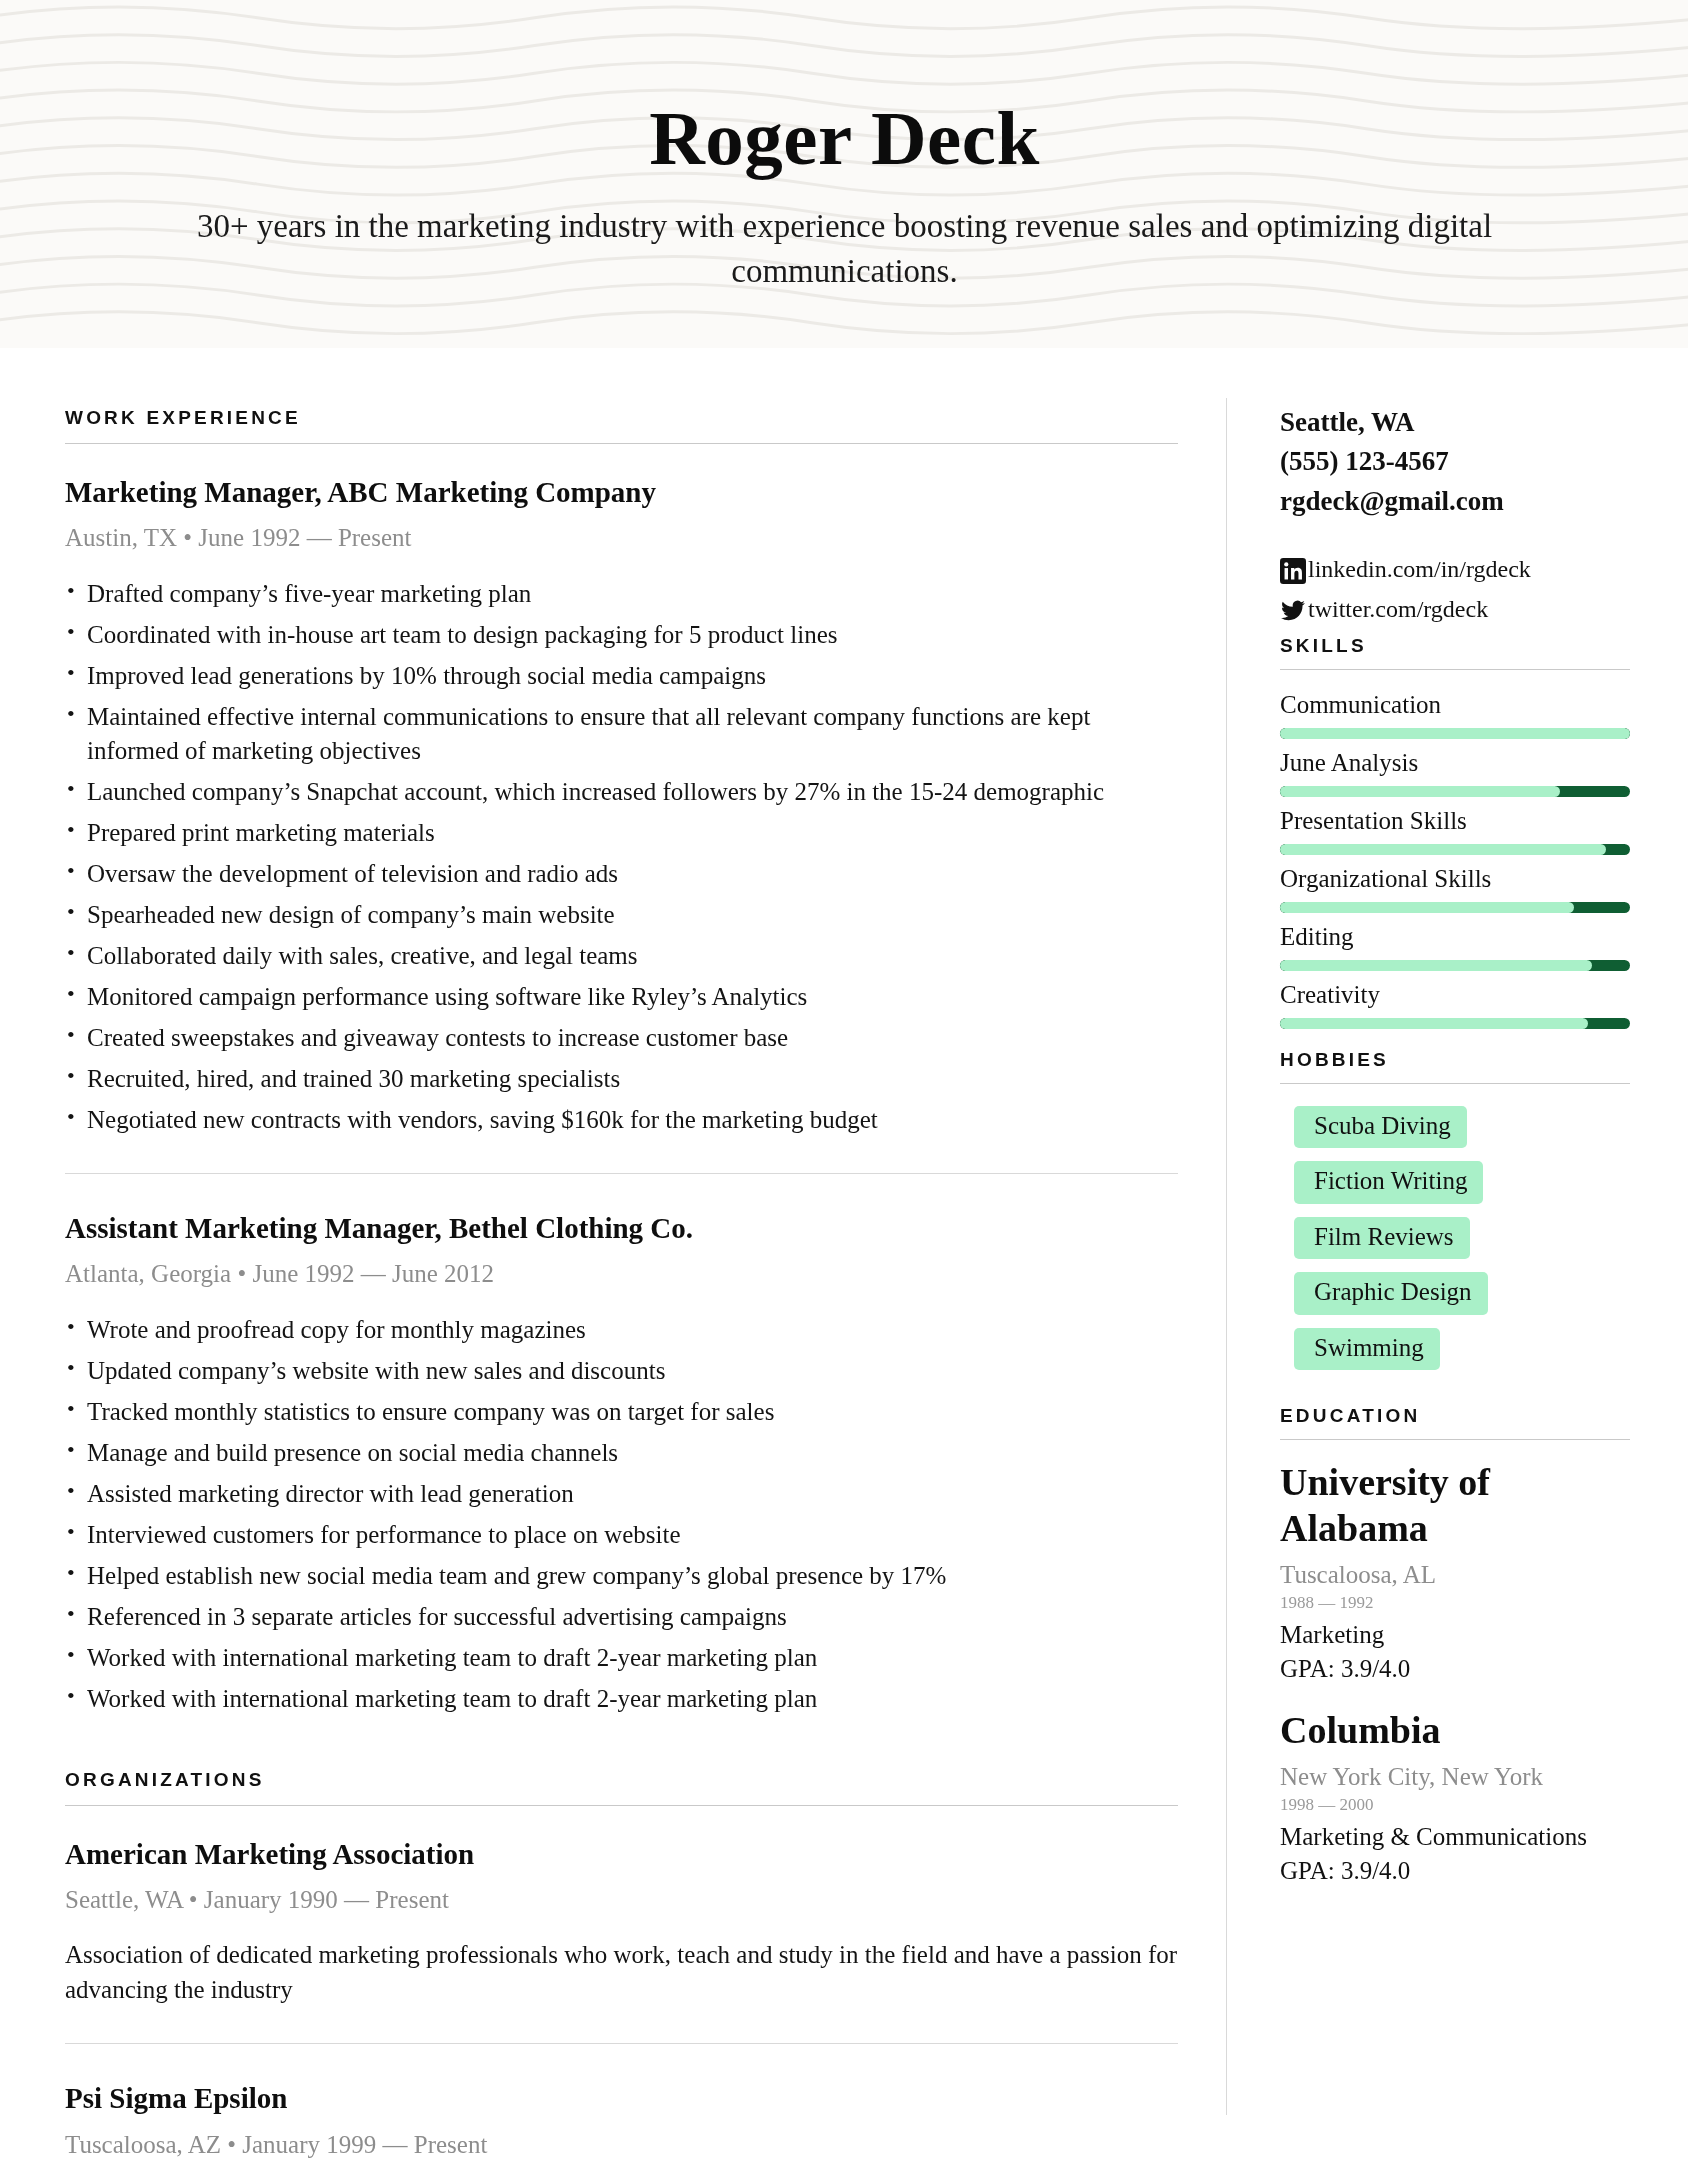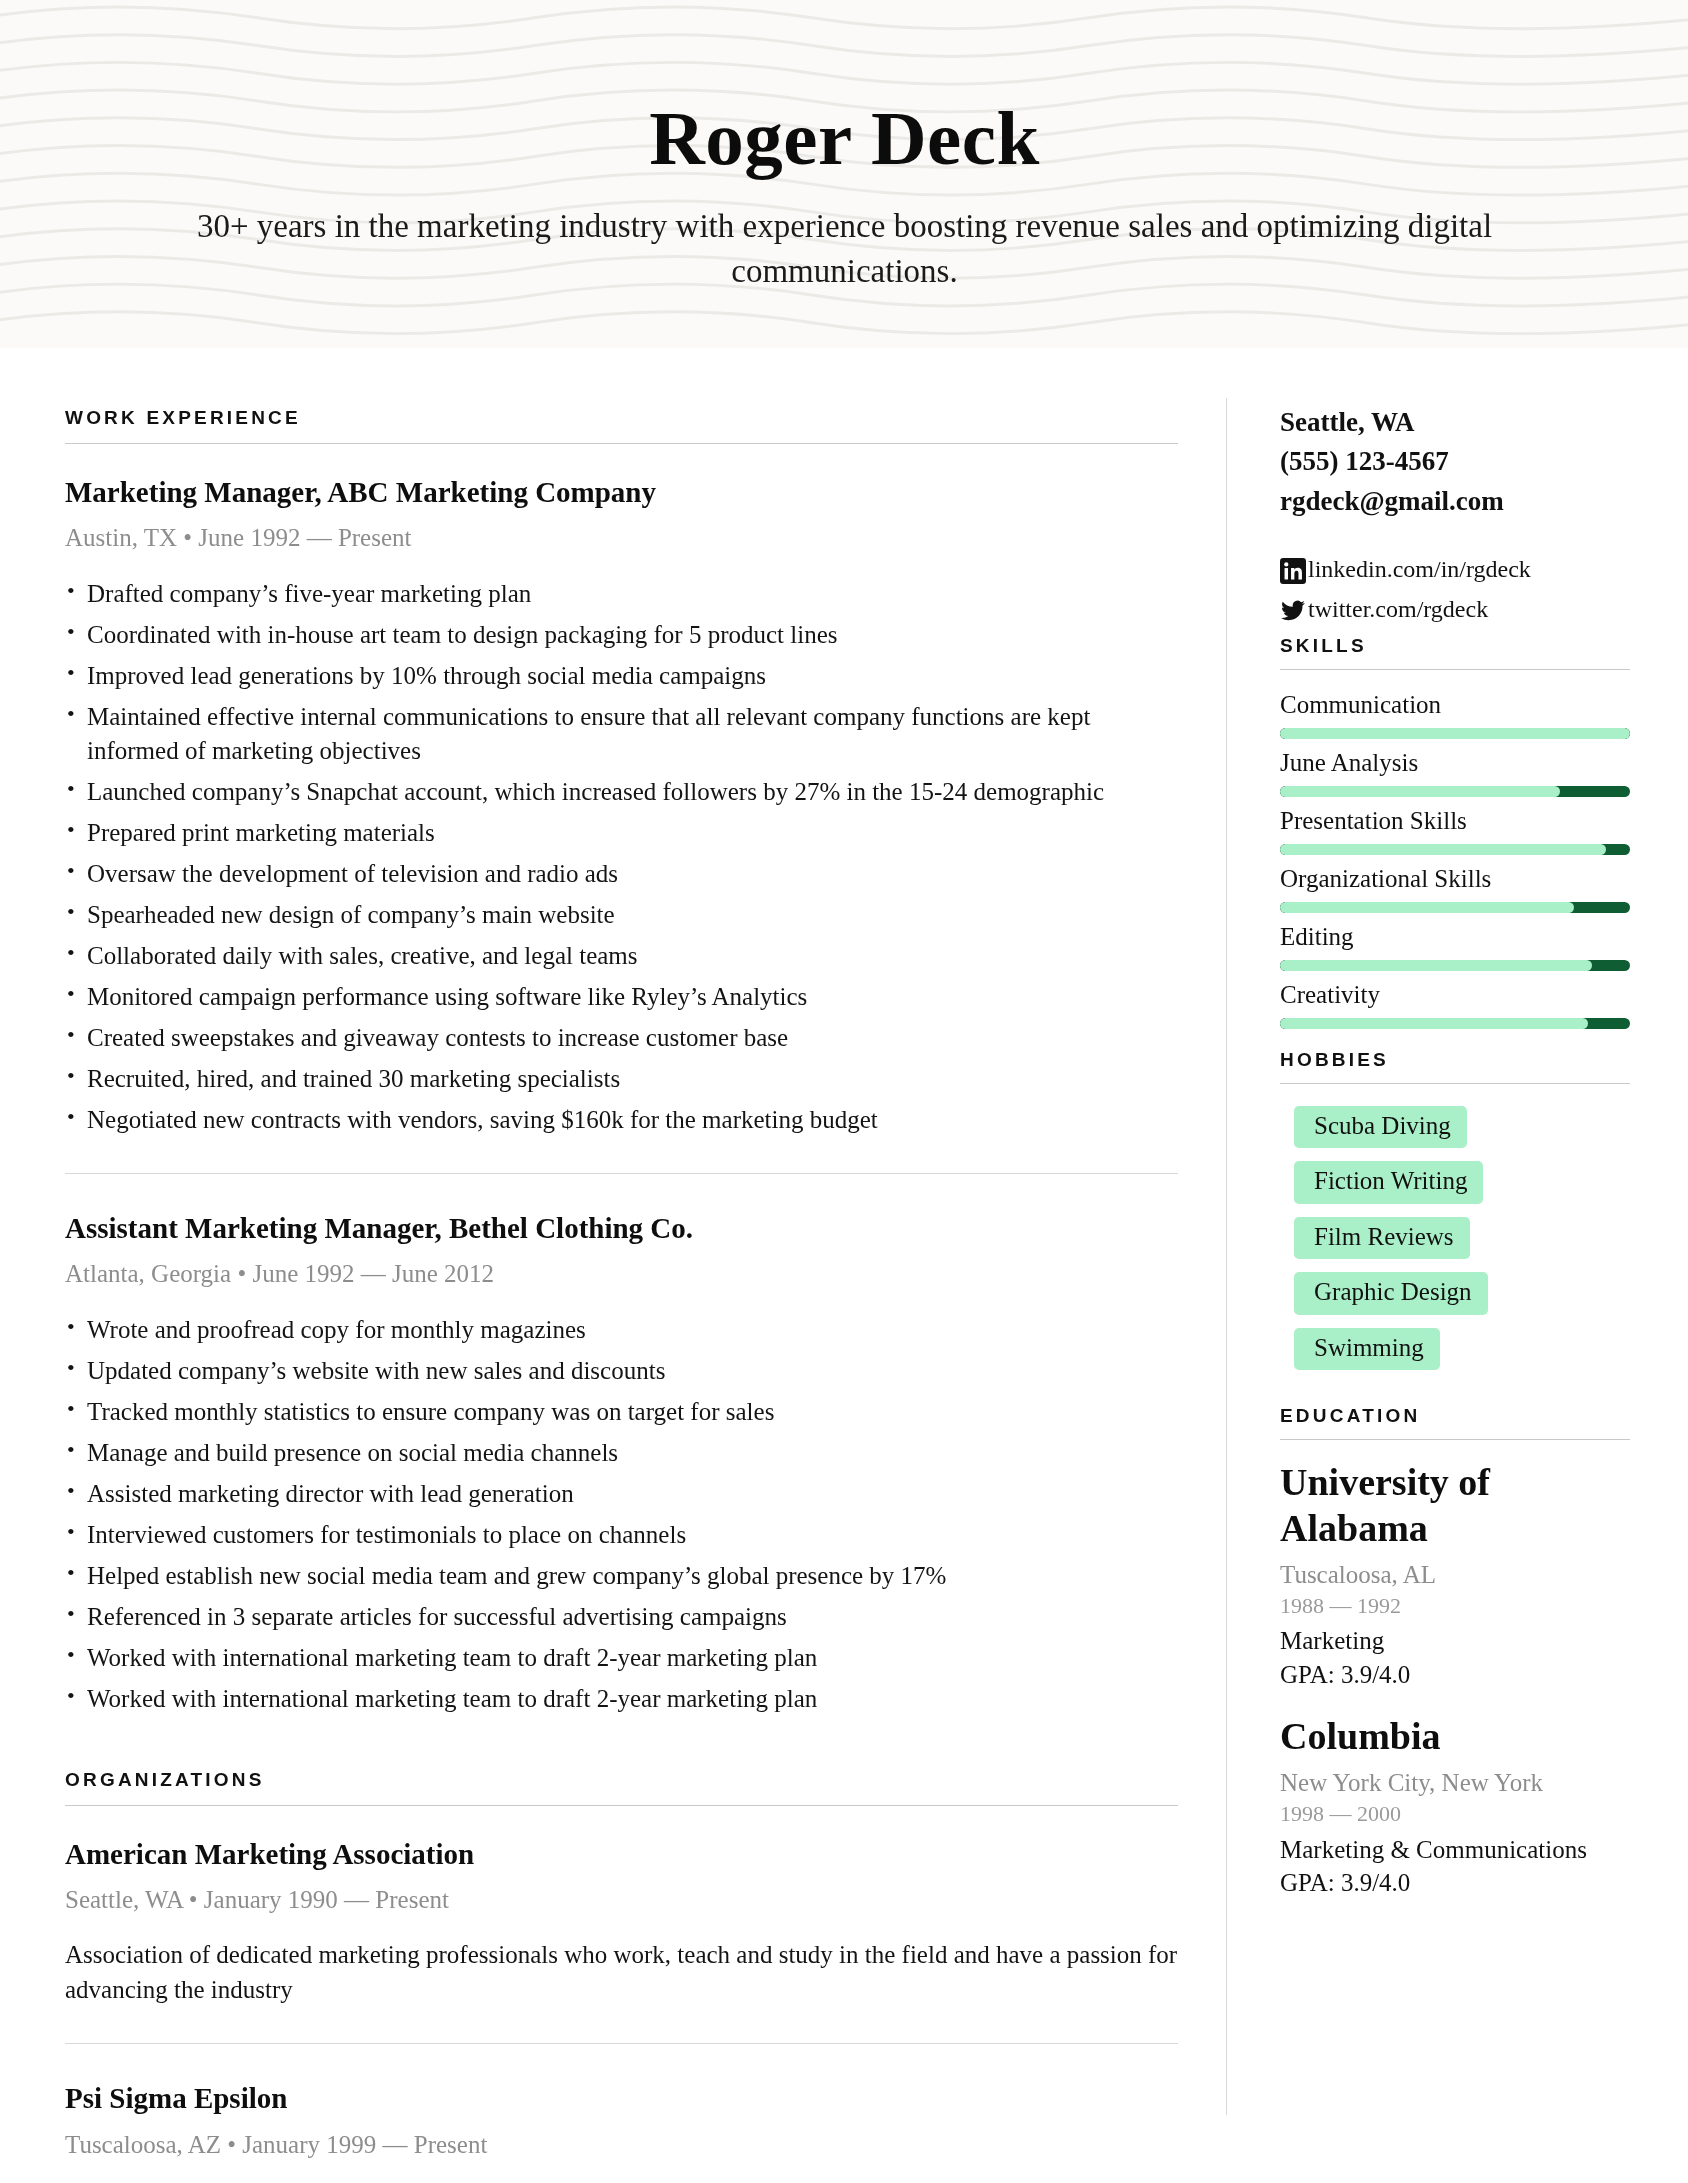--- a/index.html
+++ b/index.html
@@ -119,21 +119,21 @@
     font-size:25px;
     padding:5px 16px 7px 20px;
     border-radius:5px;
     margin:0 0 13px 14px;
     line-height:1.22;
   }
 
   .edu { margin-bottom:24px; }
   .edu-school { font-size:38px; font-weight:700; color:#0e0e0e; margin:0 0 7px 0; line-height:1.2; }
   .edu-loc { font-size:25px; color:#8d8d8d; margin:0 0 2px 0; line-height:1.25; }
-  .edu-years { font-size:22px; color:#9a9a9a; margin:0 0 7px 0; line-height:1.25; }
+  .edu-years { font-size:17px; color:#9a9a9a; margin:0 0 7px 0; line-height:1.25; }
   .edu-major { font-size:25px; color:#111; margin:0 0 3px 0; line-height:1.22; }
   .edu-gpa { font-size:25px; color:#111; margin:0; line-height:1.22; }
 </style>
 </head>
 <body>
 
 <div class="page">
 
   <div class="header">
     <svg class="waves" viewBox="0 0 1706 352" preserveAspectRatio="none" aria-hidden="true">
@@ -188,21 +188,21 @@
             <div class="entry-sep"></div>
             <div class="entry">
               <div class="entry-title">Assistant Marketing Manager, Bethel Clothing Co.</div>
               <div class="entry-meta">Atlanta, Georgia • June 1992 — June 2012</div>
               <ul class="bullets">
                 <li>Wrote and proofread copy for monthly magazines</li>
                 <li>Updated company’s website with new sales and discounts</li>
                 <li>Tracked monthly statistics to ensure company was on target for sales</li>
                 <li>Manage and build presence on social media channels</li>
                 <li>Assisted marketing director with lead generation</li>
-                <li>Interviewed customers for testimonials to place on channels</li>
+                <li>Interviewed customers for performance to place on website</li>
                 <li>Helped establish new social media team and grew company’s global presence by 17%</li>
                 <li>Referenced in 3 separate articles for successful advertising campaigns</li>
                 <li>Worked with international marketing team to draft 2-year marketing plan</li>
                 <li>Worked with international marketing team to draft 2-year marketing plan</li>
               </ul>
             </div>
           </div>
       </div>
 
       <div class="block-gap"></div>

